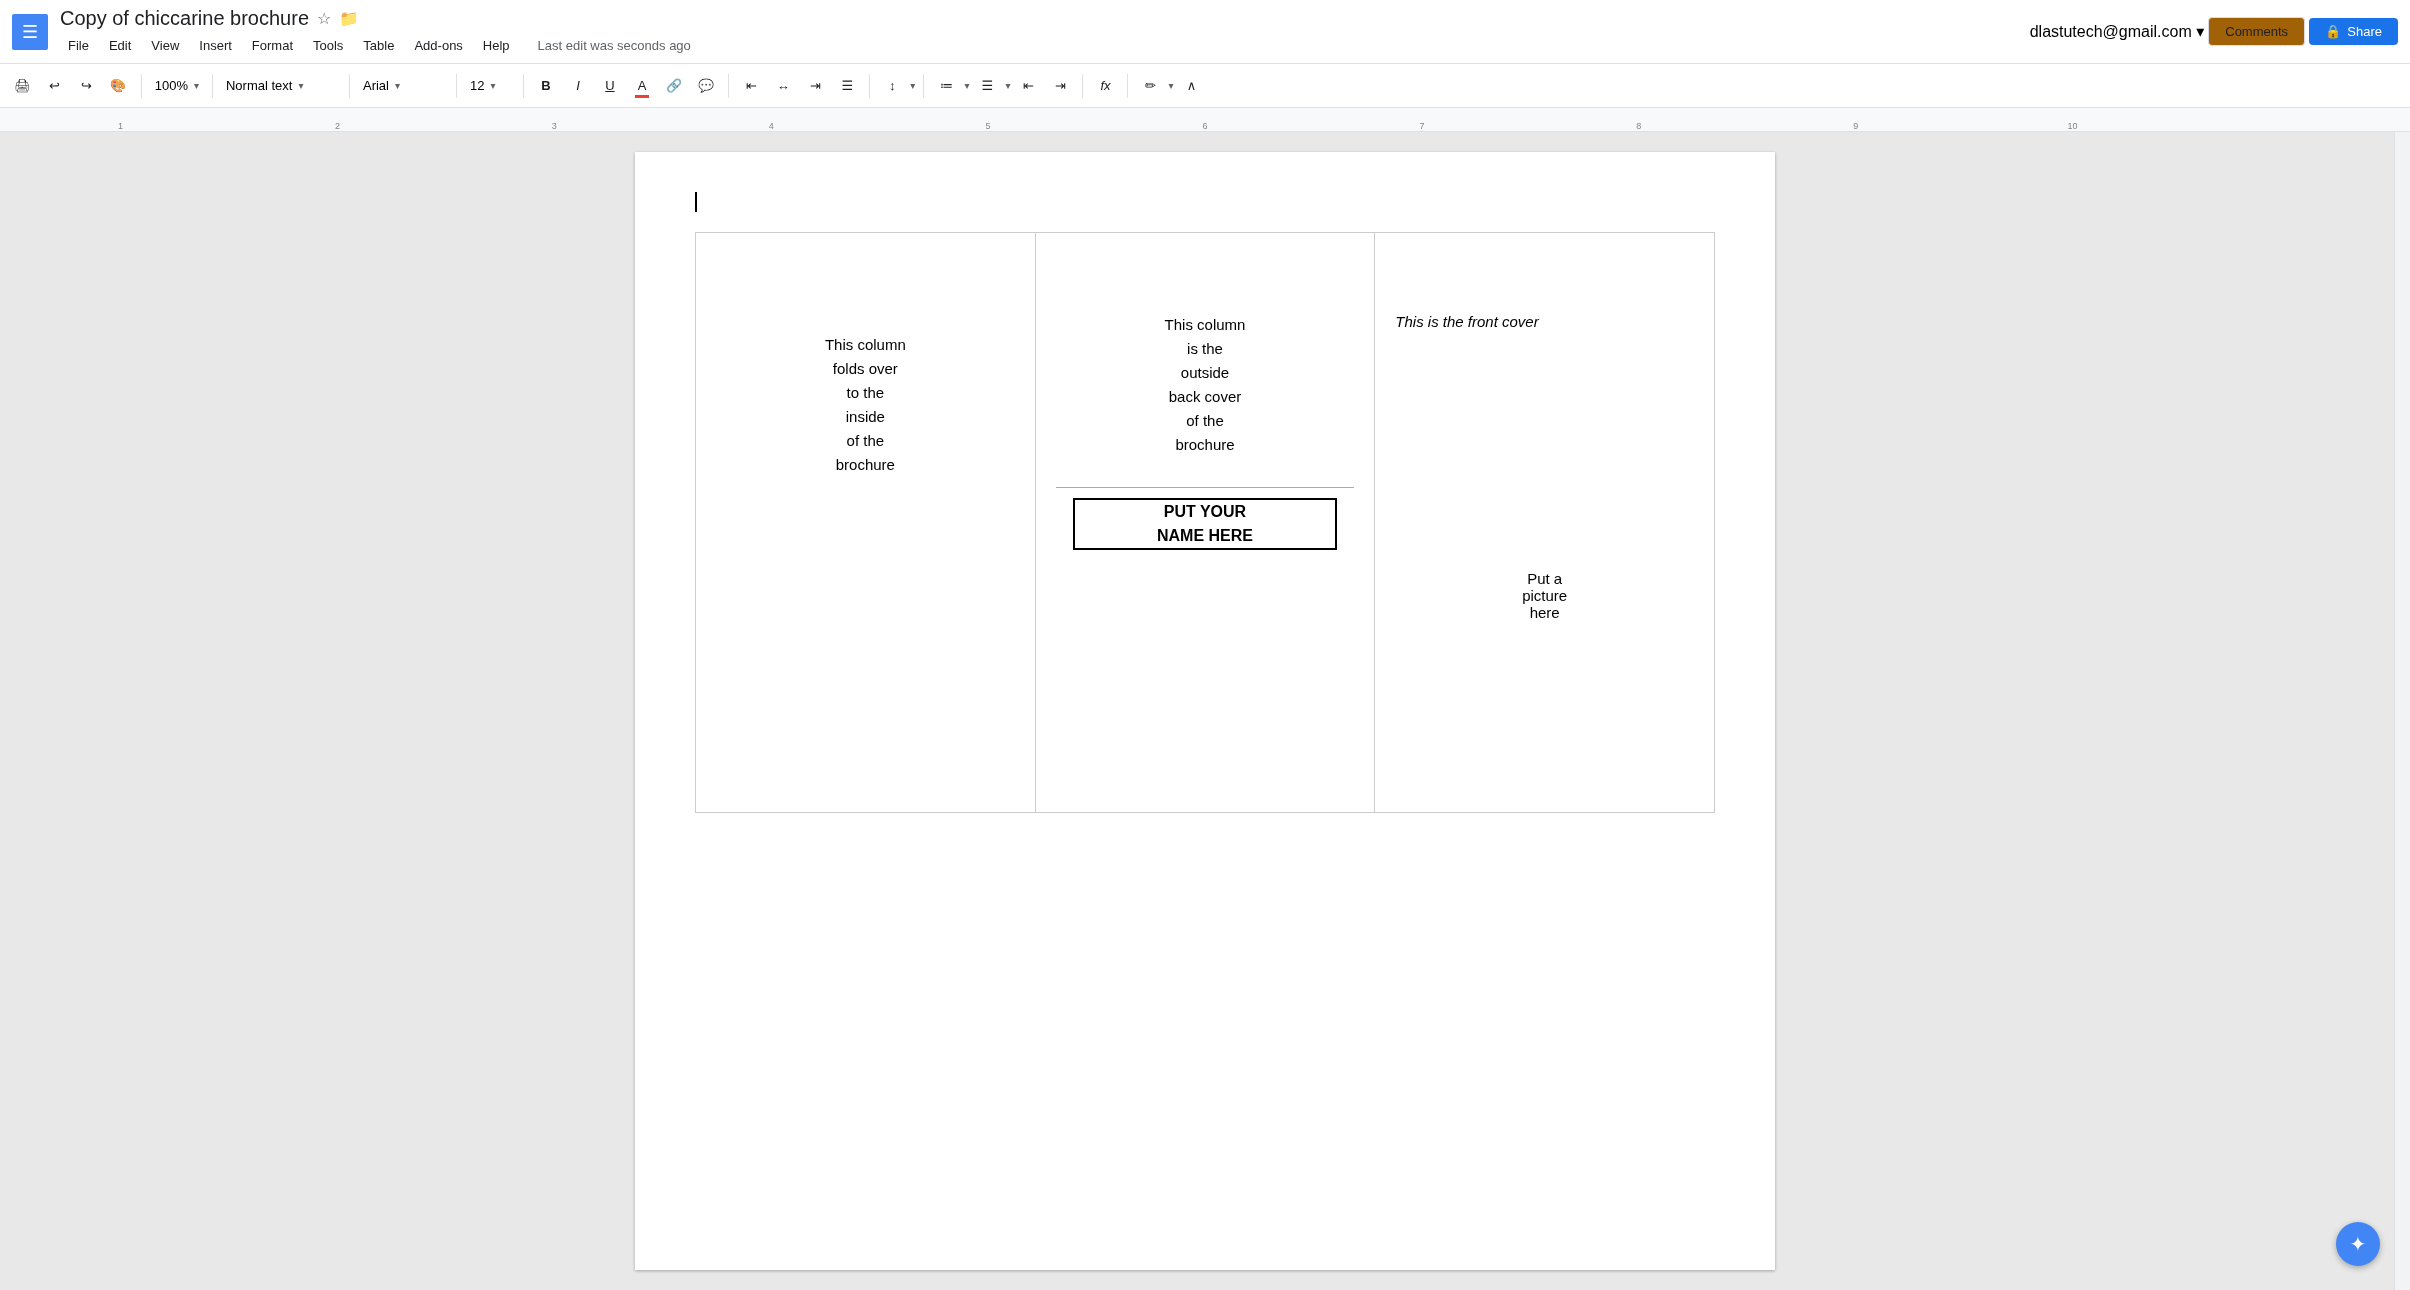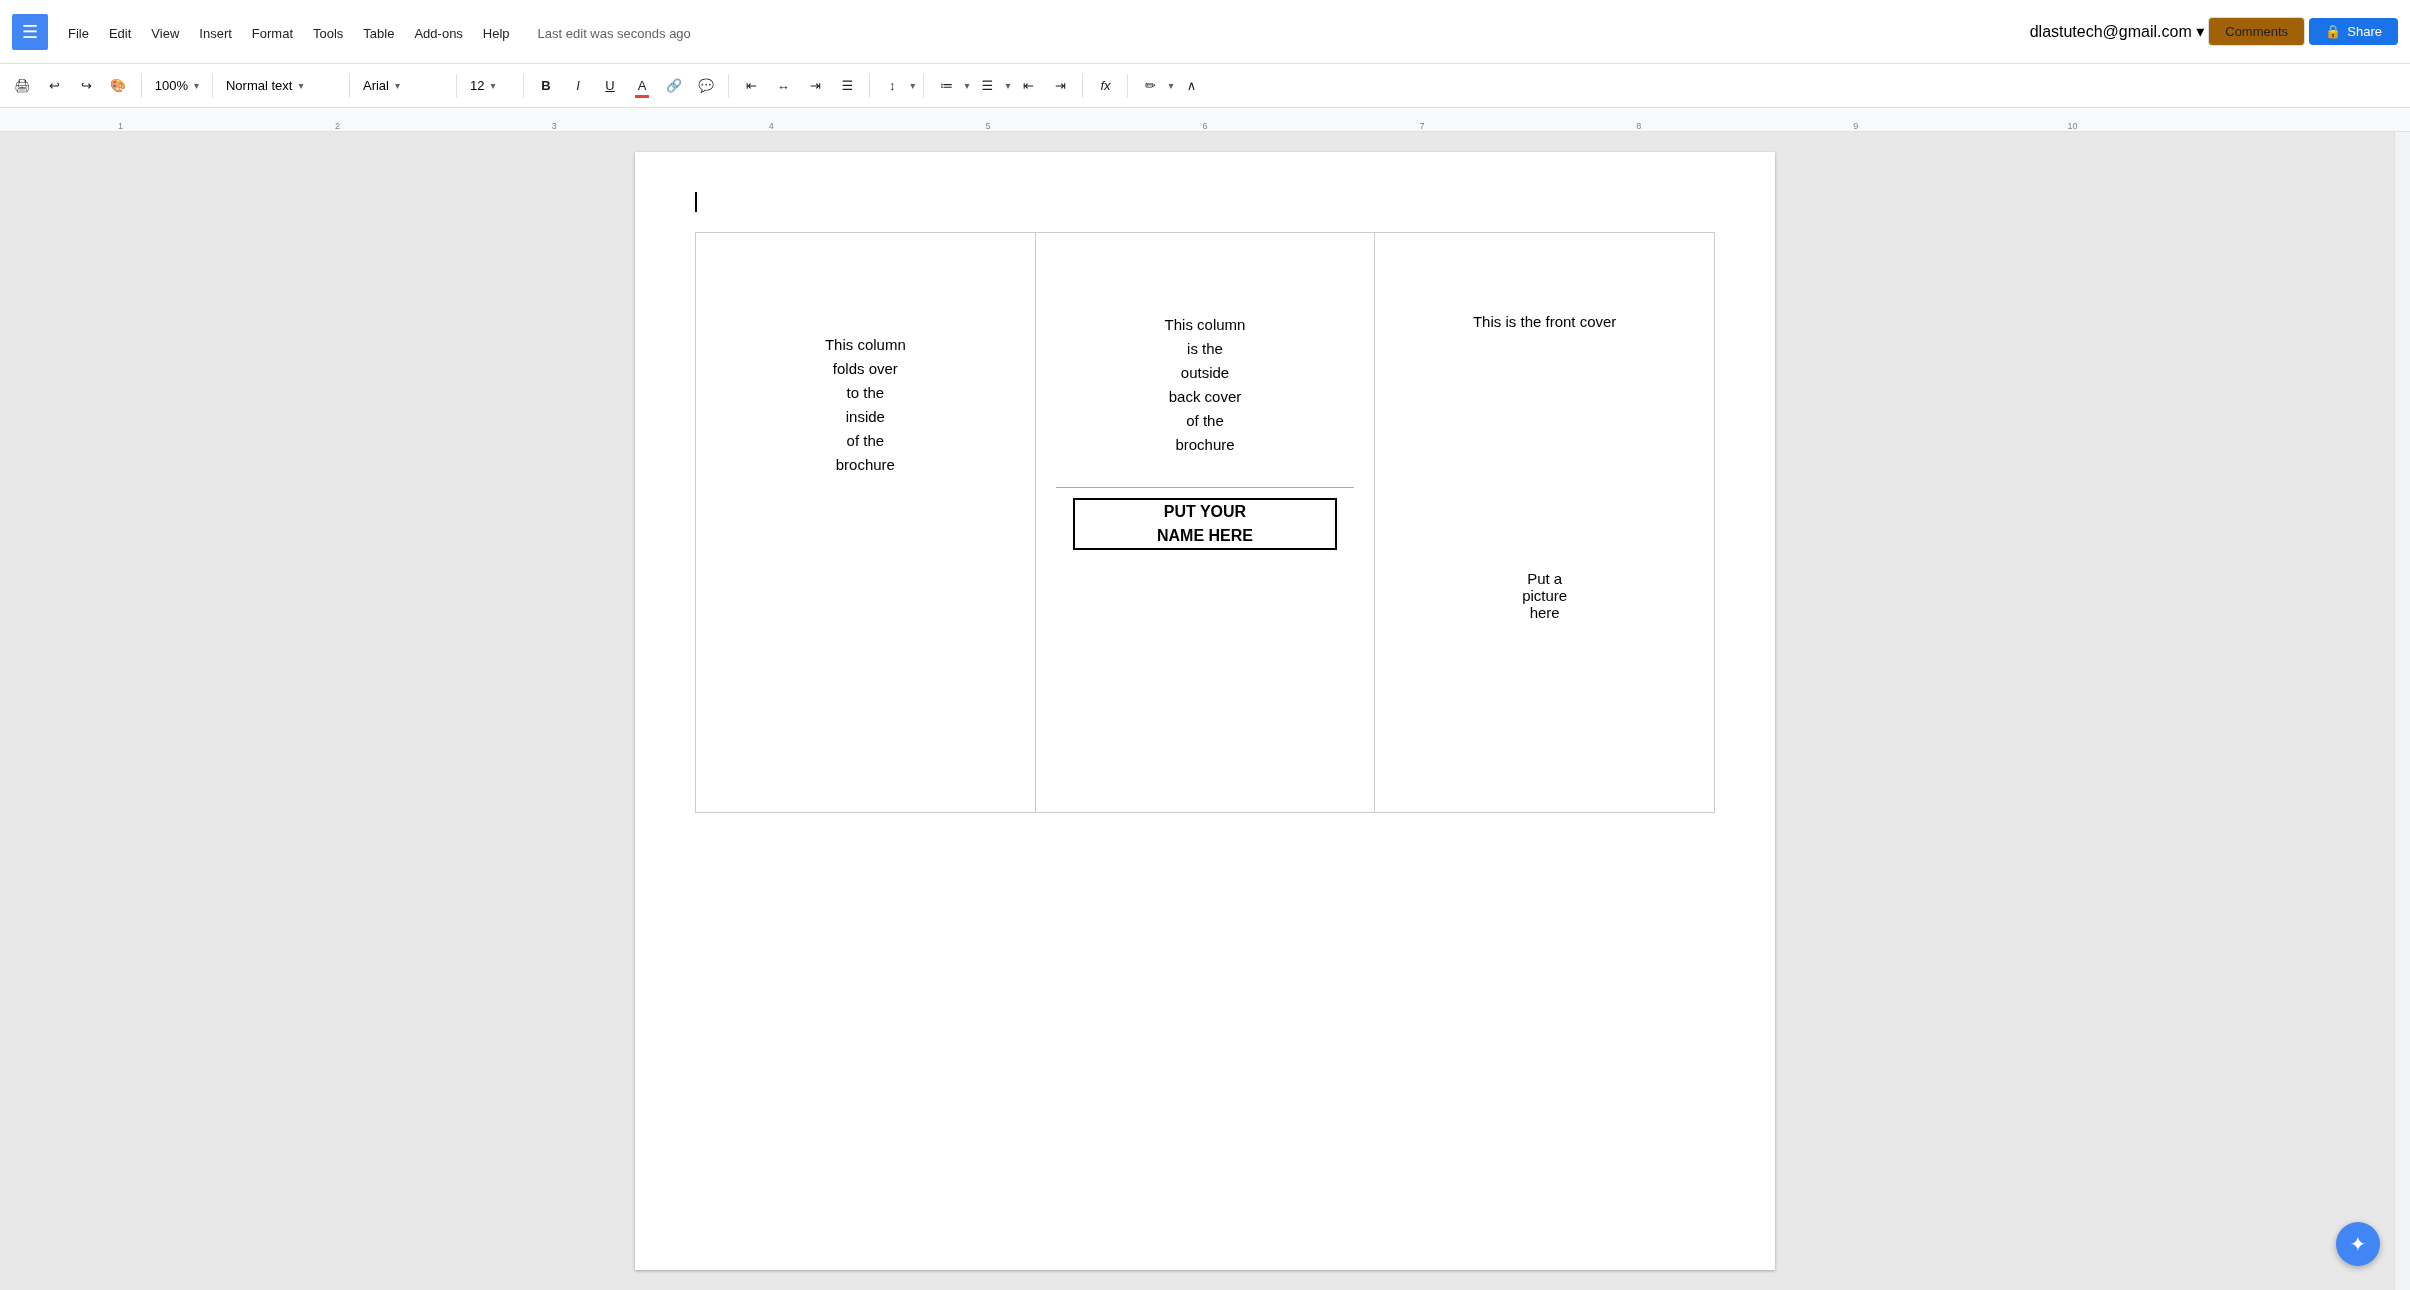--- a/index.html
+++ b/index.html
@@ -241,23 +241,24 @@
       margin: 10px 17px;
       font-weight: bold;
       font-size: 16px;
       line-height: 1.5;
     }
     .col3-content {
       font-family: Arial, sans-serif;
       font-size: 15px;
     }
     .col3-top {
-      text-align: center;
+      text-align: left;
       padding-top: 60px;
       padding-bottom: 200px;
+      font-style: italic;
     }
     .col3-bottom {
       text-align: center;
       padding-top: 40px;
     }
 
     
     #right-scrollbar {
       position: fixed;
       right: 0;
@@ -299,20 +300,25 @@
   </style>
 </head>
 <body>
 
 <div id="top-bar">
   <button id="app-menu-btn">
     <span>☰</span>
   </button>
 
   <div id="doc-title-area">
+    <div id="doc-title-row">
+      <span id="doc-title">Copy of chiccarine brochure</span>
+      <span id="star-icon">☆</span>
+      <span id="folder-icon">📁</span>
+    </div>
     <div id="menu-bar">
       <span class="menu-item">File</span>
       <span class="menu-item">Edit</span>
       <span class="menu-item">View</span>
       <span class="menu-item">Insert</span>
       <span class="menu-item">Format</span>
       <span class="menu-item">Tools</span>
       <span class="menu-item">Table</span>
       <span class="menu-item">Add-ons</span>
       <span class="menu-item">Help</span>

